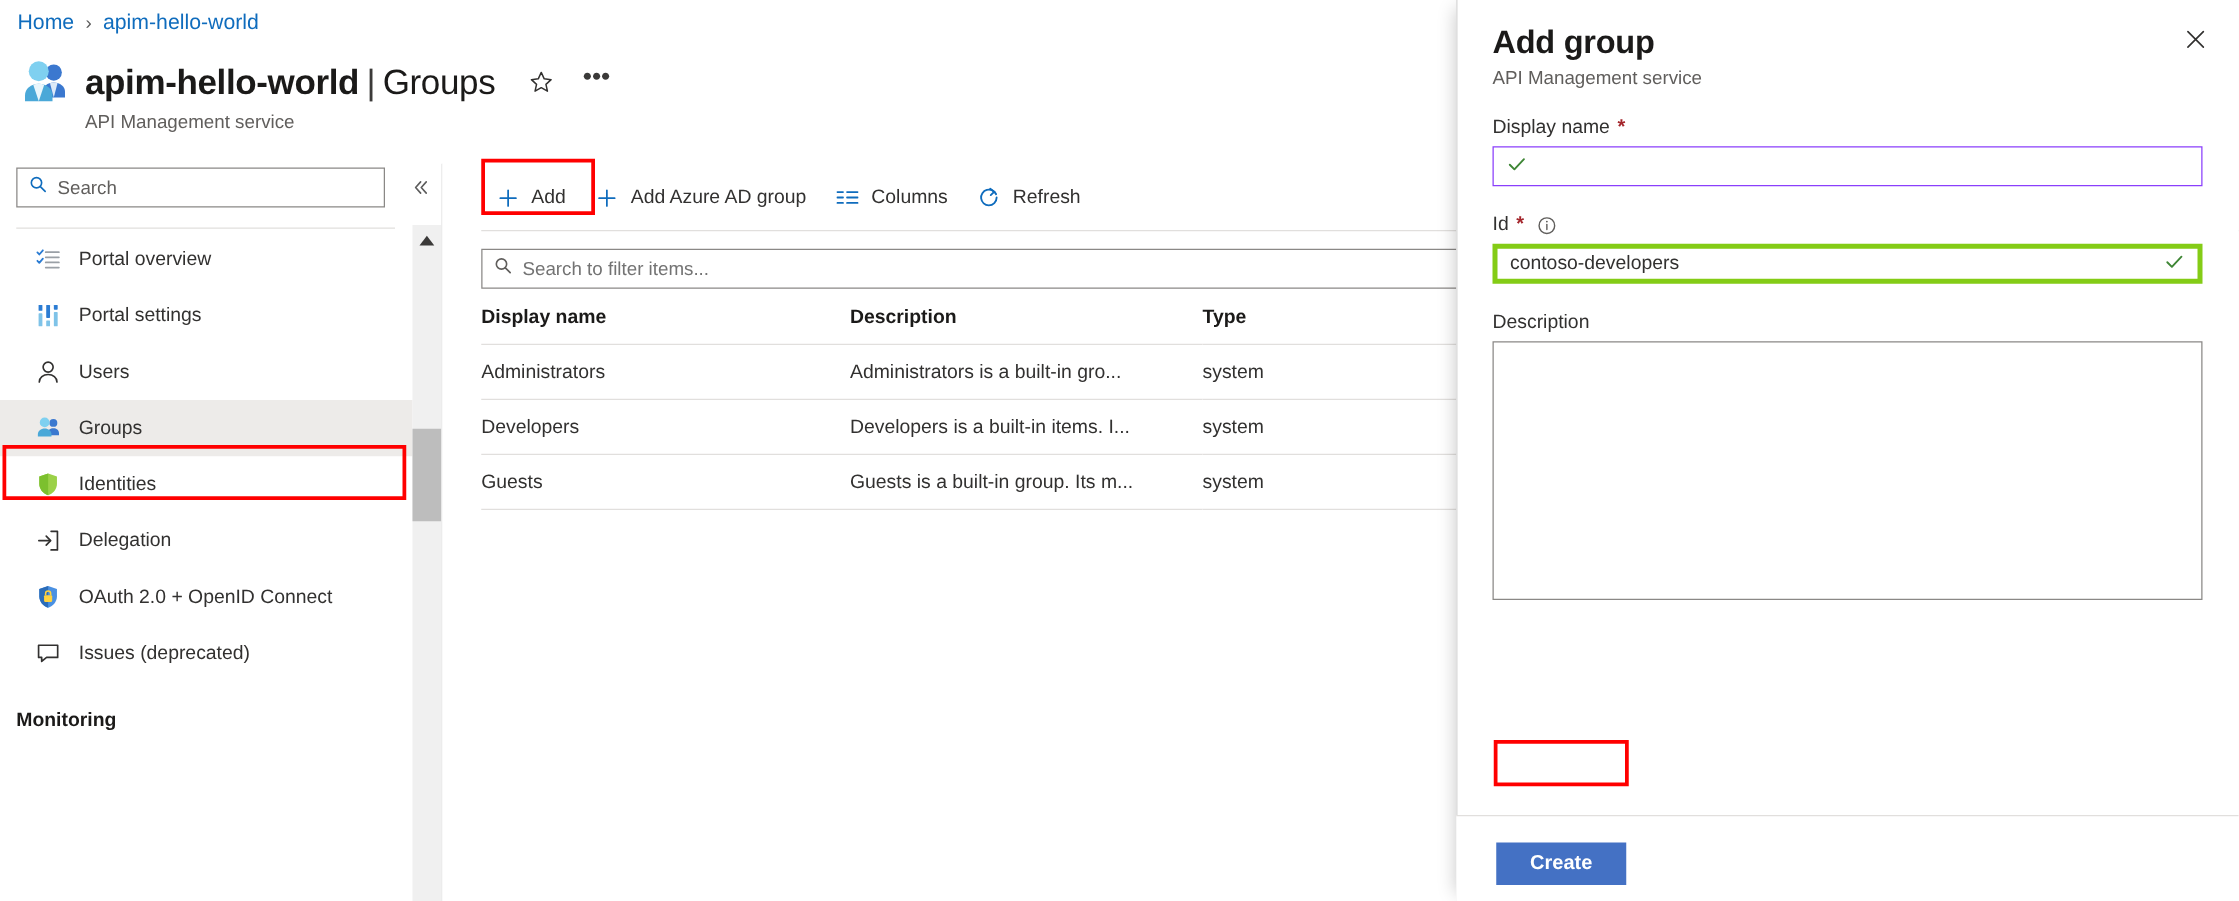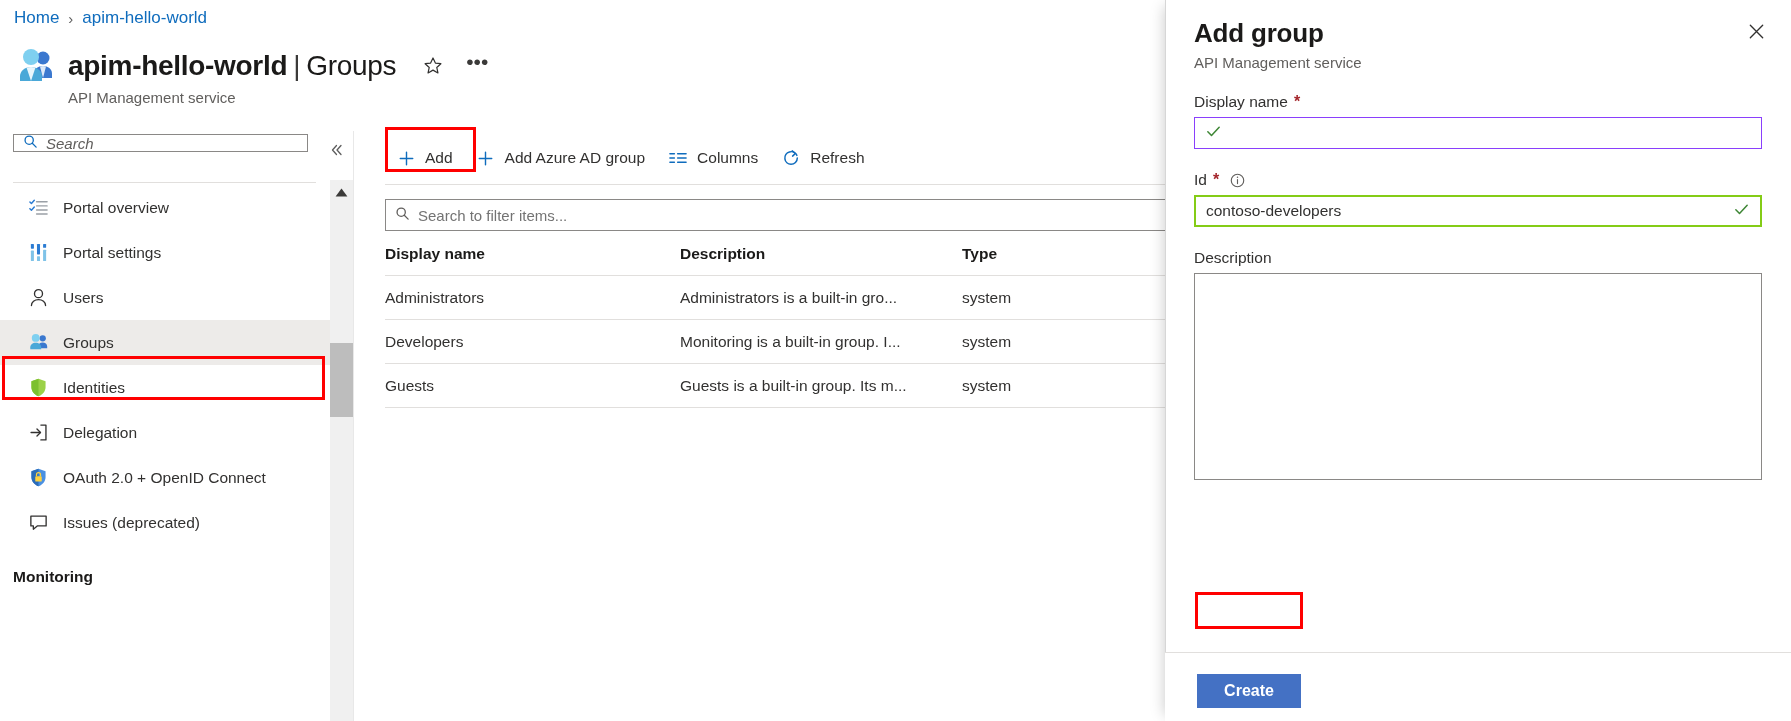--- a/index.html
+++ b/index.html
@@ -39,21 +39,21 @@
     margin-left: 18px; width: 26px; height: 26px; cursor: pointer;
     display: flex; align-items: center; justify-content: center;
     color: #3b3a39; font-size: 21px; line-height: 10px; padding-bottom: 8px;
   }
   .subtitle {
     font-size: 15px; color: #605e5c; margin-left: 54px; margin-top: 1px;
   }
 
   
   .leftnav { position: absolute; left: 0; top: 131px; width: 330px; height: 590px; }
-  .search-wrap { position: absolute; left: 13px; top: 3px; width: 295px; height: 18px; font-style: italic; }
+  .search-wrap { position: absolute; left: 13px; top: 3px; width: 295px; height: 32px; }
   .search-box {
     width: 100%; height: 100%; border: 1px solid #8a8886; background: #fff;
     display: flex; align-items: center; padding-left: 9px; gap: 8px;
   }
   .search-box .ph { font-size: 15px; color: #605e5c; }
   .collapse-btn {
     position: absolute; left: 325px; top: 8px; width: 24px; height: 22px;
     display: flex; align-items: center; justify-content: center;
     color: #5d5d5d; font-size: 17px; cursor: pointer;
   }
@@ -133,21 +133,21 @@
     display: flex; align-items: center; justify-content: center; cursor: pointer; color: #323130;
   }
   .field { margin-top: 22px; }
   .field-label {
     font-size: 15.5px; color: #323130; display: flex; align-items: center; gap: 6px;
     margin-bottom: 6px;
   }
   .req { color: #a4262c; font-weight: 700; font-size: 16px; line-height: 1; }
   .info-ico { width: 17px; height: 17px; display: inline-flex; margin-left: 4px; }
   .inp {
-    height: 32px; border: 2px solid #84cc16; display: flex; align-items: center;
+    height: 32px; border: 4px solid #84cc16; display: flex; align-items: center;
     padding: 0 10px; background: #fff;
   }
   .inp.focused { border-color: #8a3ffc; border-width: 1px; }
   .inp .val { font-size: 15.5px; color: #323130; flex: 1; }
   .check { color: #3e8635; font-size: 18px; line-height: 1; }
   .ta {
     height: 207px; border: 1px solid #8a8886; background: #fff; margin-top: 6px;
   }
   .blade-footer {
     position: absolute; left: 0; right: 0; bottom: 0; height: 69px;
@@ -381,21 +381,21 @@
         </tr>
       </thead>
       <tbody>
         <tr>
           <td>Administrators</td>
           <td>Administrators is a built-in gro...</td>
           <td>system</td>
         </tr>
         <tr>
           <td>Developers</td>
-          <td>Monitoring is a built-in group. I...</td>
+          <td>Developers is a built-in items. I...</td>
           <td>system</td>
         </tr>
         <tr>
           <td>Guests</td>
           <td>Guests is a built-in group. Its m...</td>
           <td>system</td>
         </tr>
       </tbody>
     </table>
   </div>

